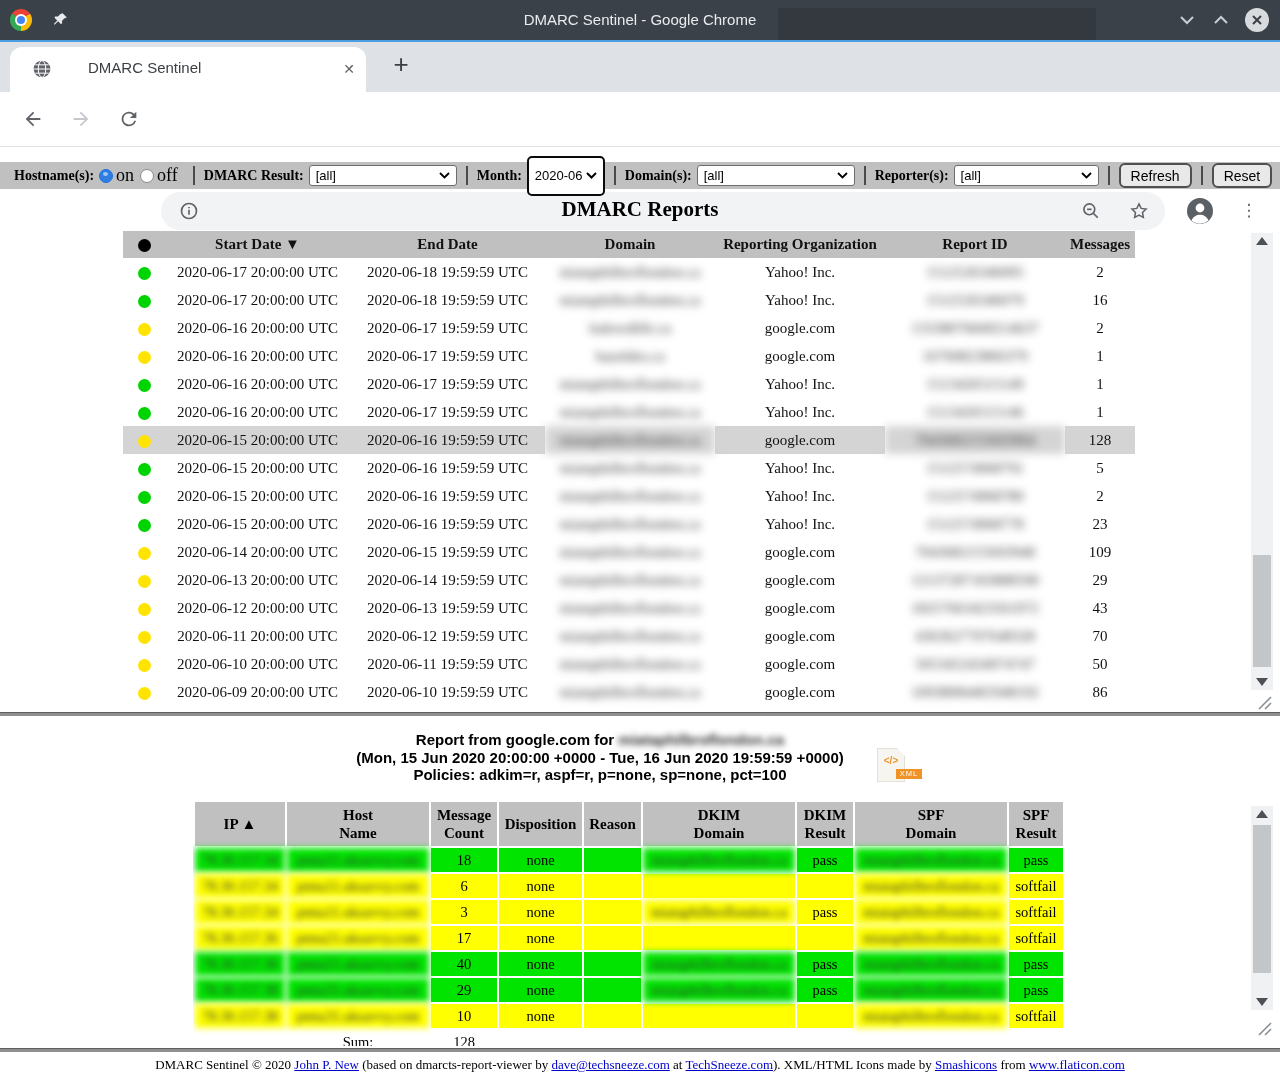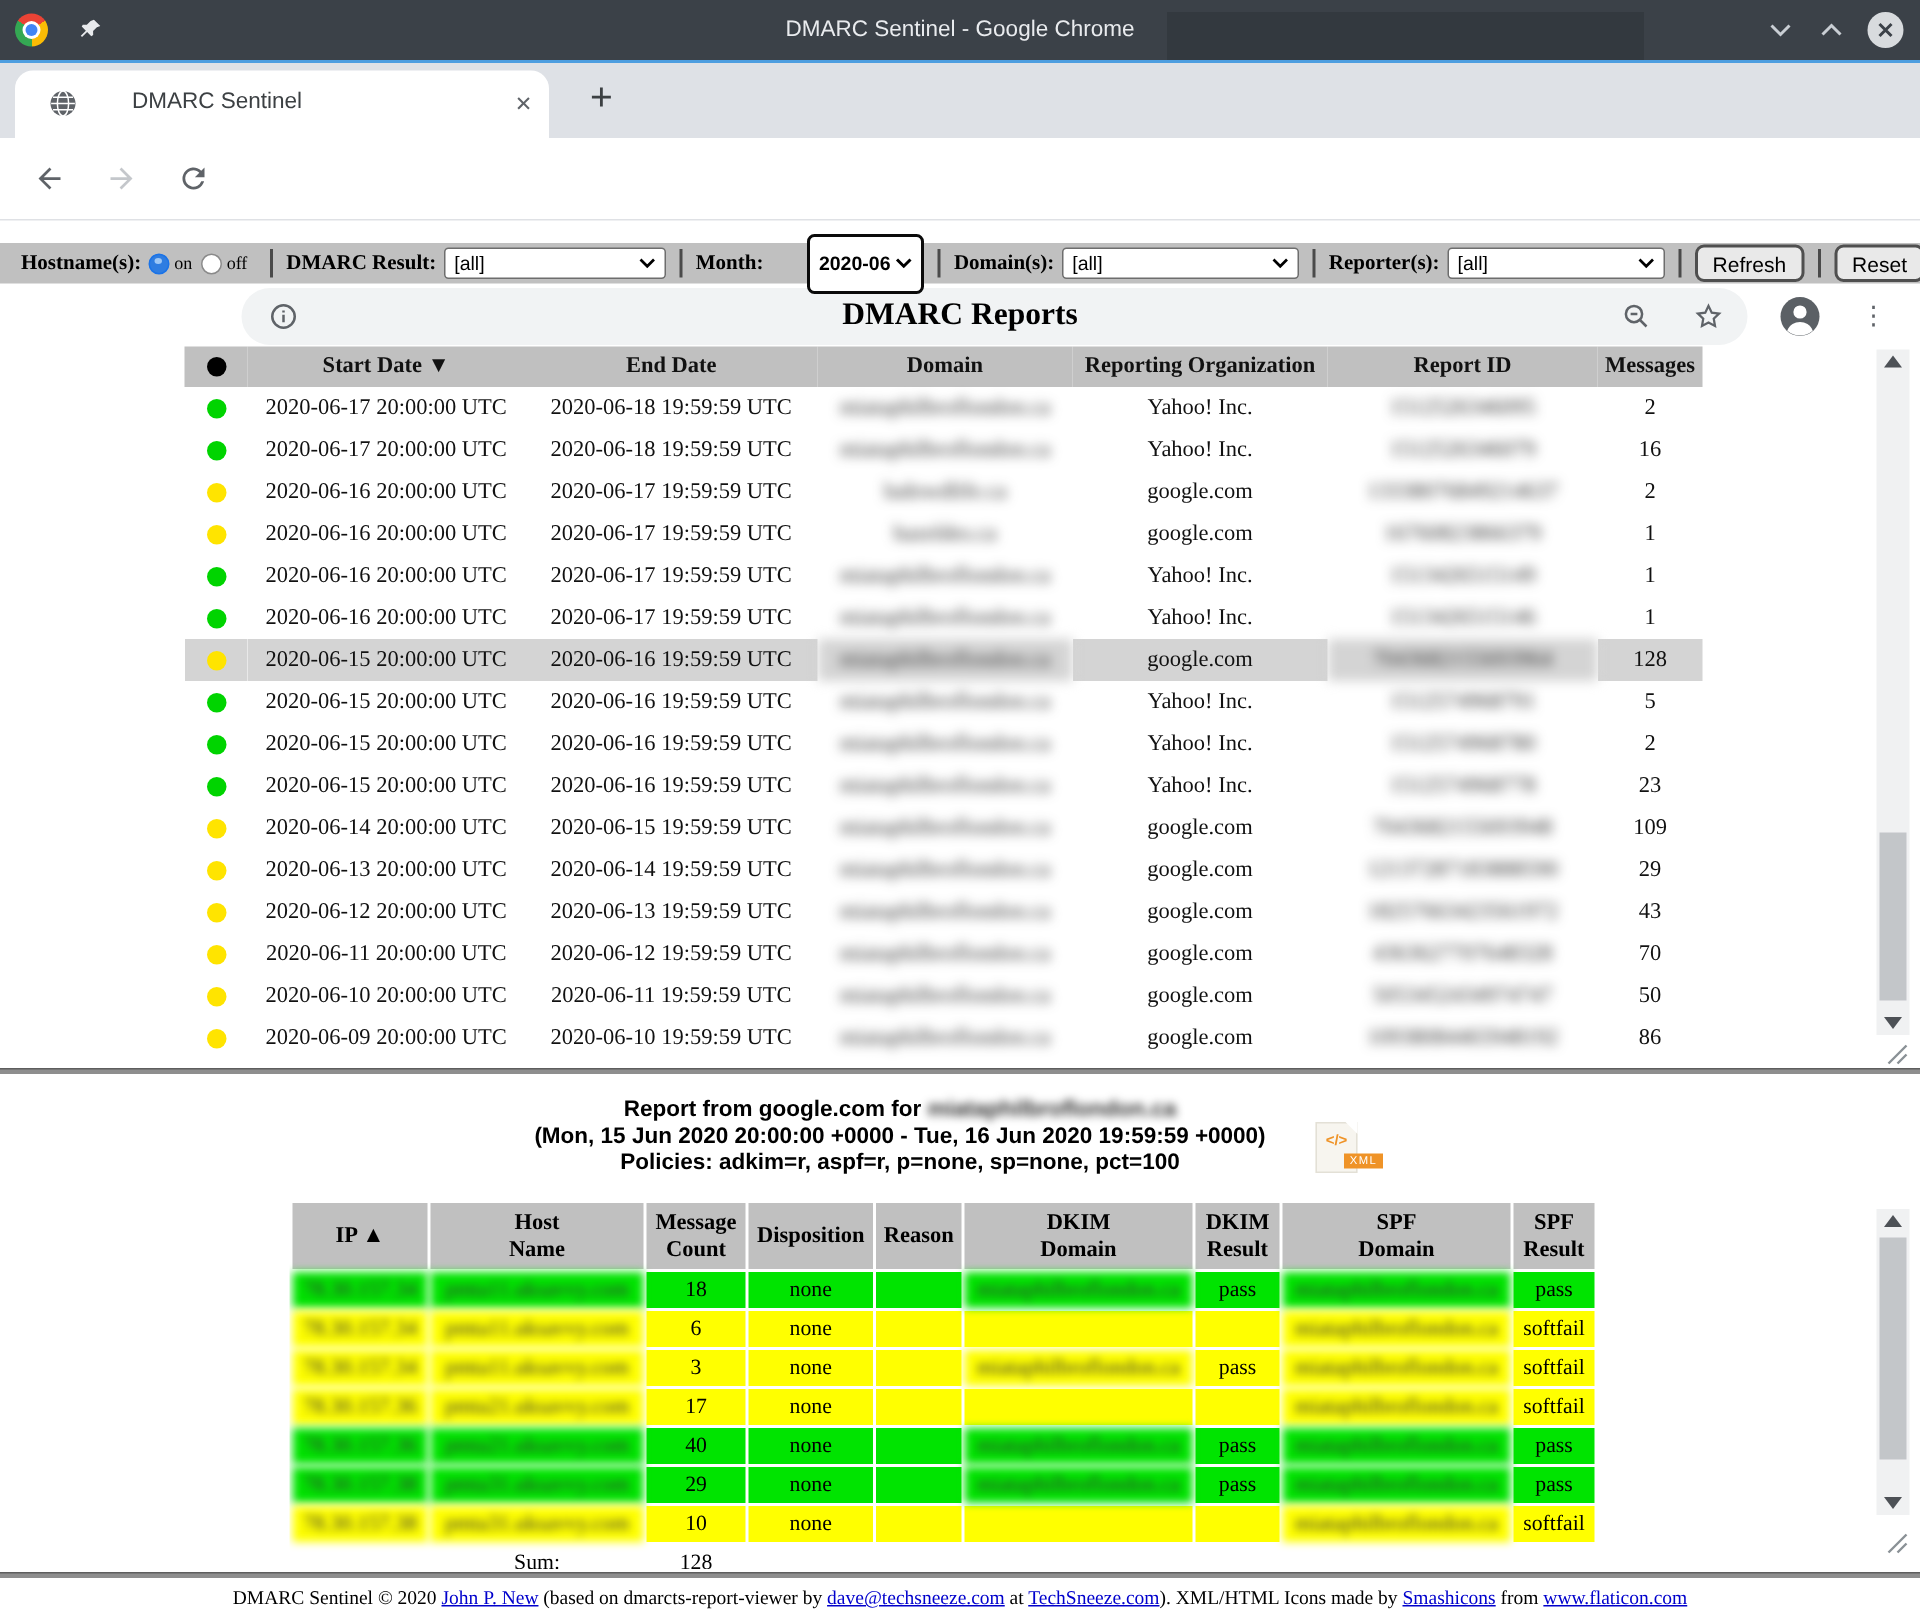--- a/index.html
+++ b/index.html
@@ -32,28 +32,28 @@
   .navbtn{position:absolute;top:13px;width:28px;height:28px;display:flex;align-items:center;justify-content:center;}
   .omnibox{position:absolute;left:161px;top:100px;width:1004px;height:38px;border-radius:19px;background:#f1f3f4;}
   .omni-ic{position:absolute;top:9px;width:20px;height:20px;}
   .avatar{position:absolute;left:1186px;top:105px;width:28px;height:28px;}
   .menu-dots{position:absolute;left:1238px;top:105px;width:22px;height:28px;color:#5f6368;font-size:17px;
              text-align:center;line-height:28px;letter-spacing:0;}
   
   .filterbar{position:absolute;left:0;top:162px;width:1280px;height:27px;background:#c0c0c0;
              display:flex;align-items:center;padding-left:14px;box-sizing:border-box;}
   .flabel{font-family:"Liberation Serif",serif;font-weight:bold;font-size:14px;color:#000;margin-right:5px;white-space:nowrap;}
-  .fval{font-family:"Liberation Serif",serif;font-size:12px;margin:0 6px 0 3px;}
+  .fval{font-family:"Liberation Serif",serif;font-size:18px;margin:0 6px 0 3px;}
   .radio{width:12px;height:12px;border-radius:50%;border:1px solid #8a8a8a;background:#fff;display:inline-block;position:relative;flex:none;}
   .radio.checked{border:1px solid #1a73e8;background:#2f7de1;}
   .radio.checked::after{content:"";position:absolute;left:3px;top:2px;width:5px;height:4px;border-radius:50%;background:#9ec7f5;}
   .fdiv{width:2px;height:19px;background:#4a4a4a;margin:0 9px;flex:none;}
   .fselect{height:21px;background:#fff;border:1px solid #6d6d6d;border-radius:3px;display:flex;align-items:center;
            justify-content:space-between;padding:0 6px;font-size:13px;color:#000;box-sizing:border-box;flex:none;}
-  .fselect.focused{border:2px solid #0a0a0a;border-radius:5px;height:40px;font-weight:bold;margin-left:24px;}
+  .fselect.focused{border:2px solid #0a0a0a;border-radius:5px;height:40px;font-weight:normal;}
   .fbtn{height:25px;background:#e9e9e9;border:2px solid #4f4f4f;border-radius:6px;font-size:14px;color:#000;
         padding:0 10px;display:flex;align-items:center;box-sizing:border-box;flex:none;}
   
   .page-title{position:absolute;left:0;top:197px;width:1280px;text-align:center;
               font-family:"Liberation Serif",serif;font-weight:bold;font-size:21px;color:#000;}
   table{border-collapse:collapse;}
   .main-table{position:absolute;left:123px;top:231px;width:1012px;table-layout:fixed;
               font-family:"Liberation Serif",serif;font-size:15px;color:#111;}
   .main-table th{background:#c0c0c0;height:27px;font-size:15px;font-weight:bold;text-align:center;padding:0;}
   .main-table td{height:28px;text-align:center;padding:0;white-space:nowrap;overflow:hidden;}

